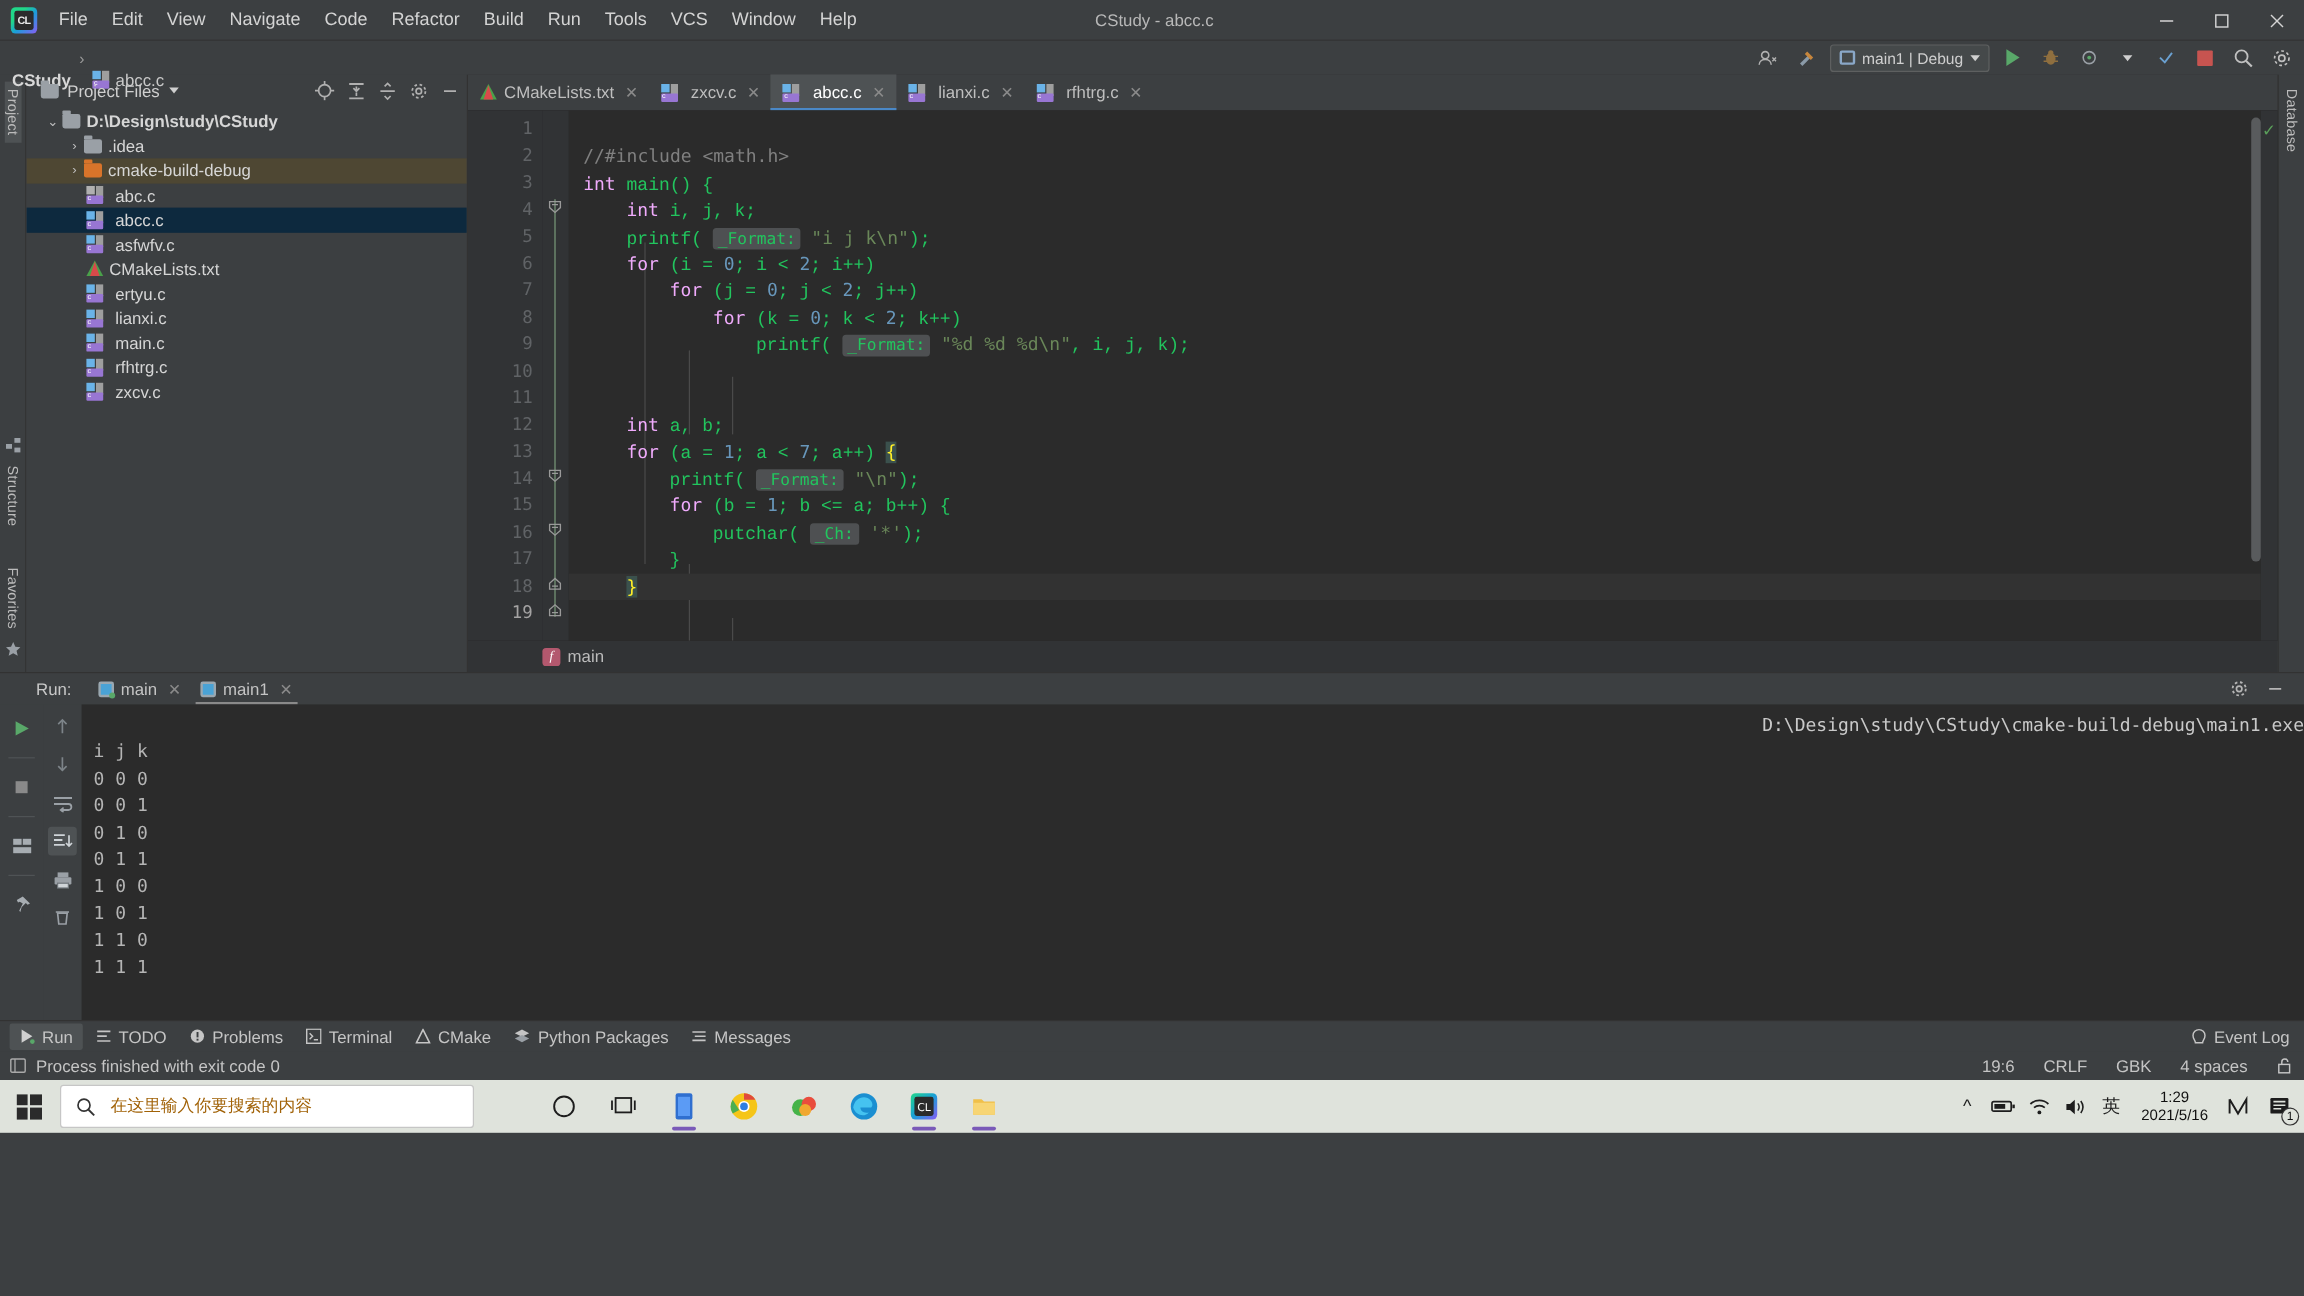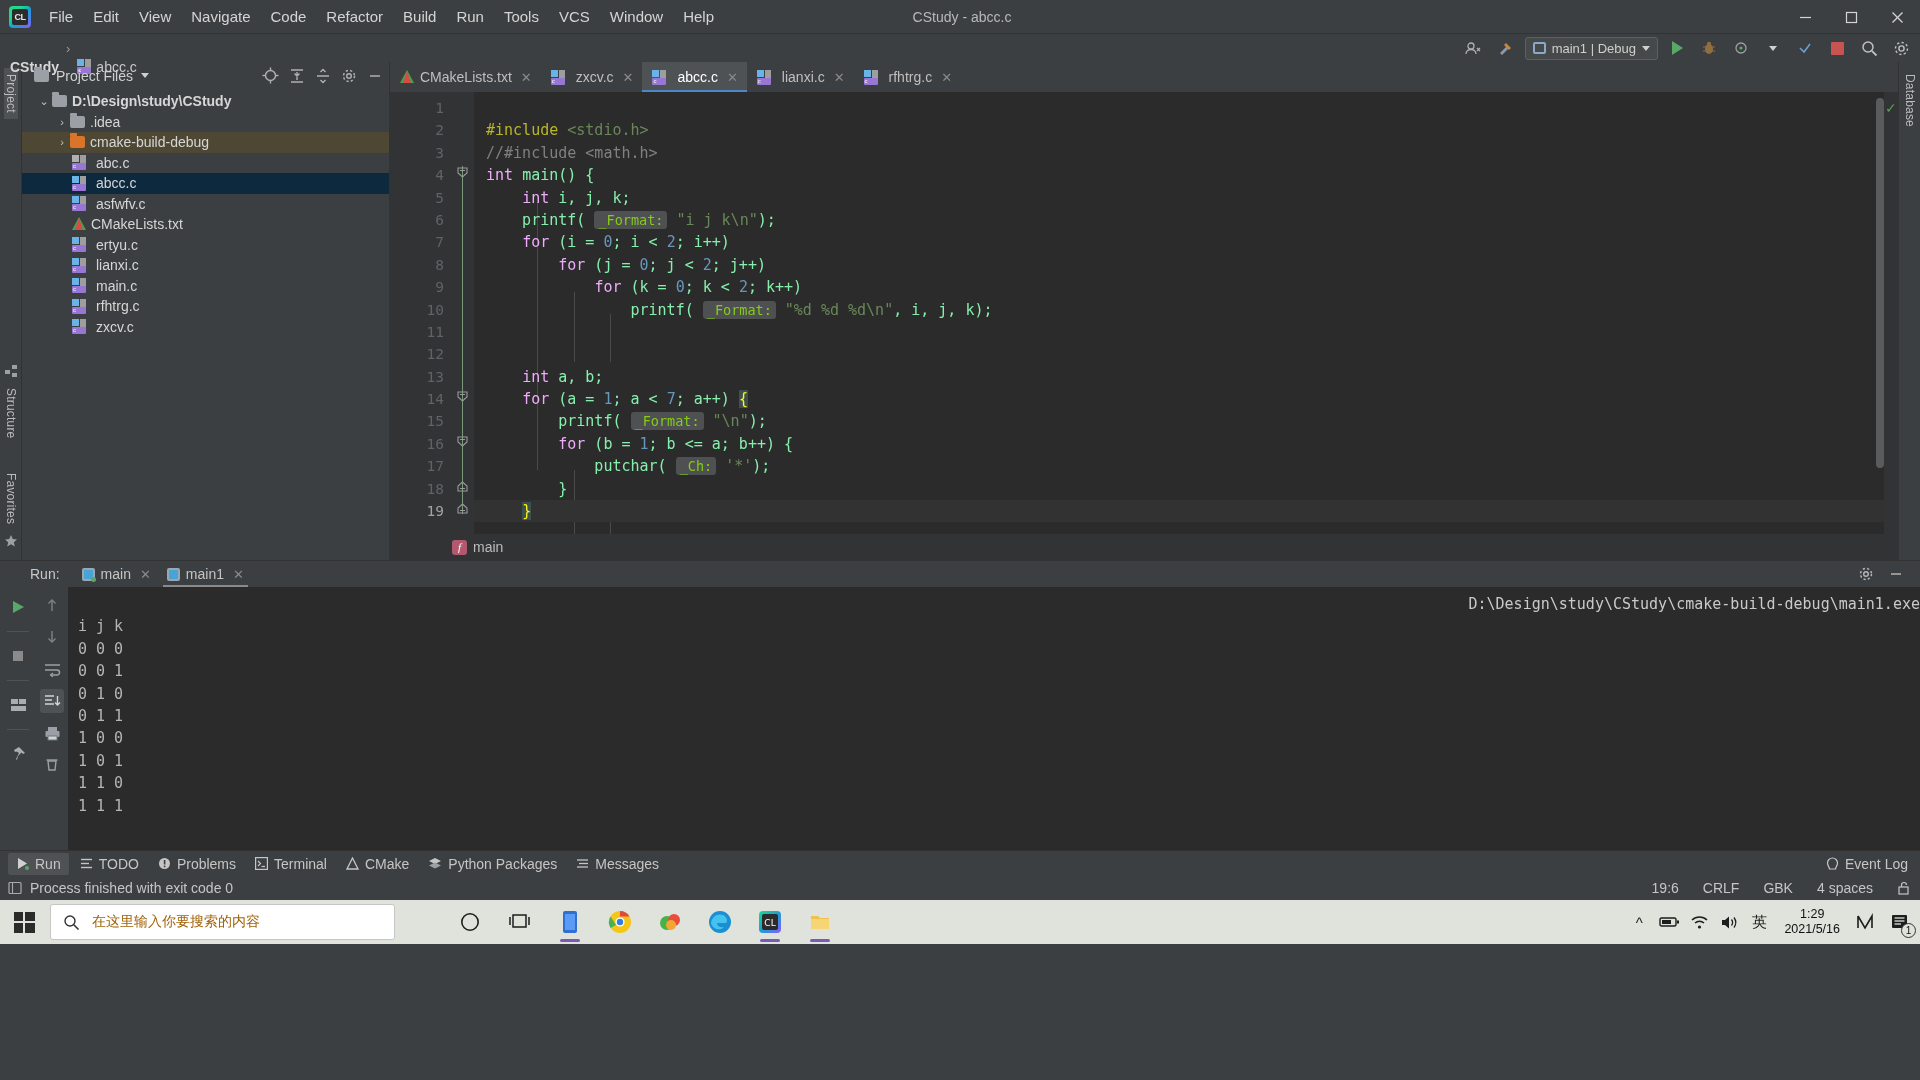--- a/index.html
+++ b/index.html
@@ -144,23 +144,23 @@
     font-size: 15px; padding-top: 5px; overflow: hidden; background: #2b2b2b;
   }
   .cline { height: 22.4px; line-height: 22.4px; white-space: pre; padding-left: 12px; position: relative; }
   .cline.cur { background: #323232; }
   .kw  { color: #f0abfc; text-align: center; }
   .num { color: #6897bb; }
   .str { color: #6a8759; }
   .cmt { color: #808080; }
   .pre { color: #bbb529; }
   .inc { color: #6a8759; }
-  .plain { color: #86efac; }
+  .plain { color: #22c55e; font-family: Liberation Mono, monospace; }
   .hint {
-    background: #4e5052; color: #84cc16; font-size: 13.5px; border-radius: 3px;
+    background: #4e5052; color: #22c55e; font-size: 13.5px; border-radius: 3px;
     padding: 1px 4px; font-style: normal;
   }
   .brace-hl { background: #3b514d; color: #ffef28; }
   .indent-guide { position: absolute; top: 0; bottom: 0; width: 1px; background: #4a4a4a; }
 
   .errstripe { width: 14px; background: #313335; flex: none; position: relative; }
   .check-ok { position: absolute; top: 8px; left: 1px; color: #5a9e5a; font-size: 14px; }
   .scrollbar-v { position: absolute; right: 14px; top: 6px; width: 8px; height: 370px; background: #595b5d; border-radius: 4px; }
   .bcbar { height: 26px; background: #313335; display: flex; align-items: center; padding-left: 62px; }
   .f-badge {
@@ -609,21 +609,20 @@
         </div>
 
         <div class="code">
           <div class="indent-guide" style="left:63px; top:110px; height:268px;"></div>
           <div class="indent-guide" style="left:100px; top:200px; height:70px;"></div>
           <div class="indent-guide" style="left:136px; top:222px; height:48px;"></div>
           <div class="indent-guide" style="left:100px; top:378px; height:90px;"></div>
           <div class="indent-guide" style="left:136px; top:423px; height:45px;"></div>
 
           <div class="cline"></div>
-          <div class="cline"><span class="pre">#include</span> <span class="inc">&lt;stdio.h&gt;</span></div>
           <div class="cline"><span class="cmt">//#include &lt;math.h&gt;</span></div>
           <div class="cline"><span class="kw">int</span> <span class="plain">main() {</span></div>
           <div class="cline"><span class="plain">    </span><span class="kw">int</span><span class="plain"> i, j, k;</span></div>
           <div class="cline"><span class="plain">    printf( </span><span class="hint">_Format:</span><span class="str"> "i j k\n"</span><span class="plain">);</span></div>
           <div class="cline"><span class="plain">    </span><span class="kw">for</span><span class="plain"> (i = </span><span class="num">0</span><span class="plain">; i &lt; </span><span class="num">2</span><span class="plain">; i++)</span></div>
           <div class="cline"><span class="plain">        </span><span class="kw">for</span><span class="plain"> (j = </span><span class="num">0</span><span class="plain">; j &lt; </span><span class="num">2</span><span class="plain">; j++)</span></div>
           <div class="cline"><span class="plain">            </span><span class="kw">for</span><span class="plain"> (k = </span><span class="num">0</span><span class="plain">; k &lt; </span><span class="num">2</span><span class="plain">; k++)</span></div>
           <div class="cline"><span class="plain">                printf( </span><span class="hint">_Format:</span><span class="str"> "%d %d %d\n"</span><span class="plain">, i, j, k);</span></div>
           <div class="cline"></div>
           <div class="cline"></div>

